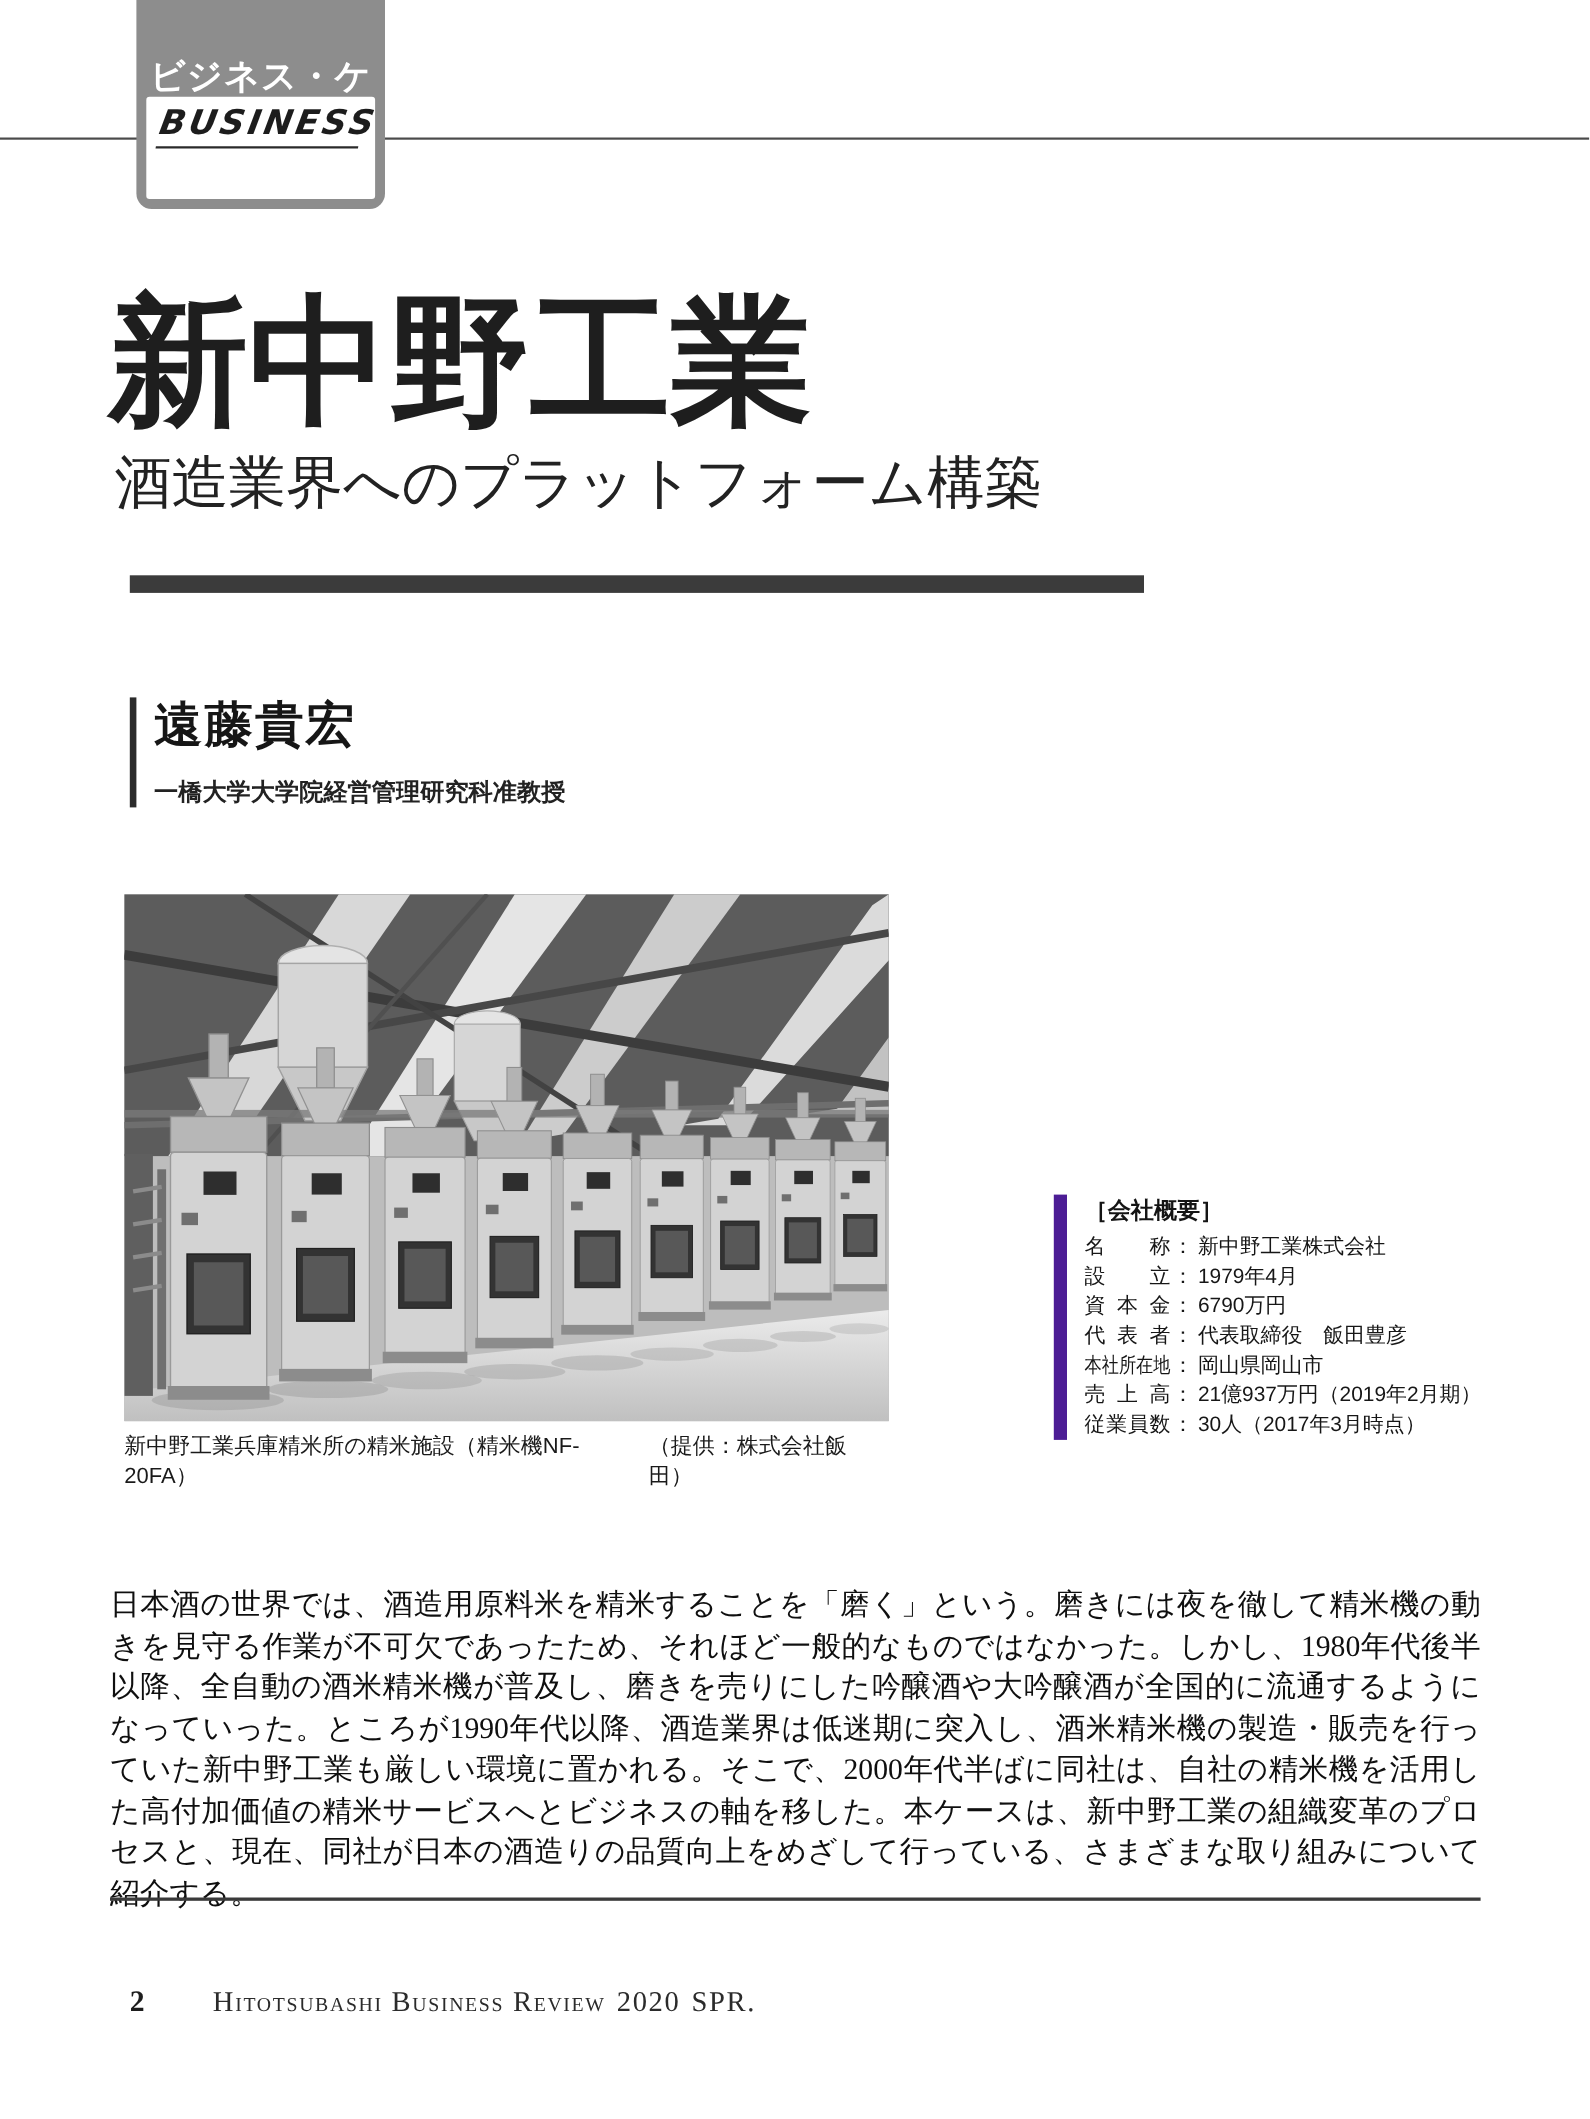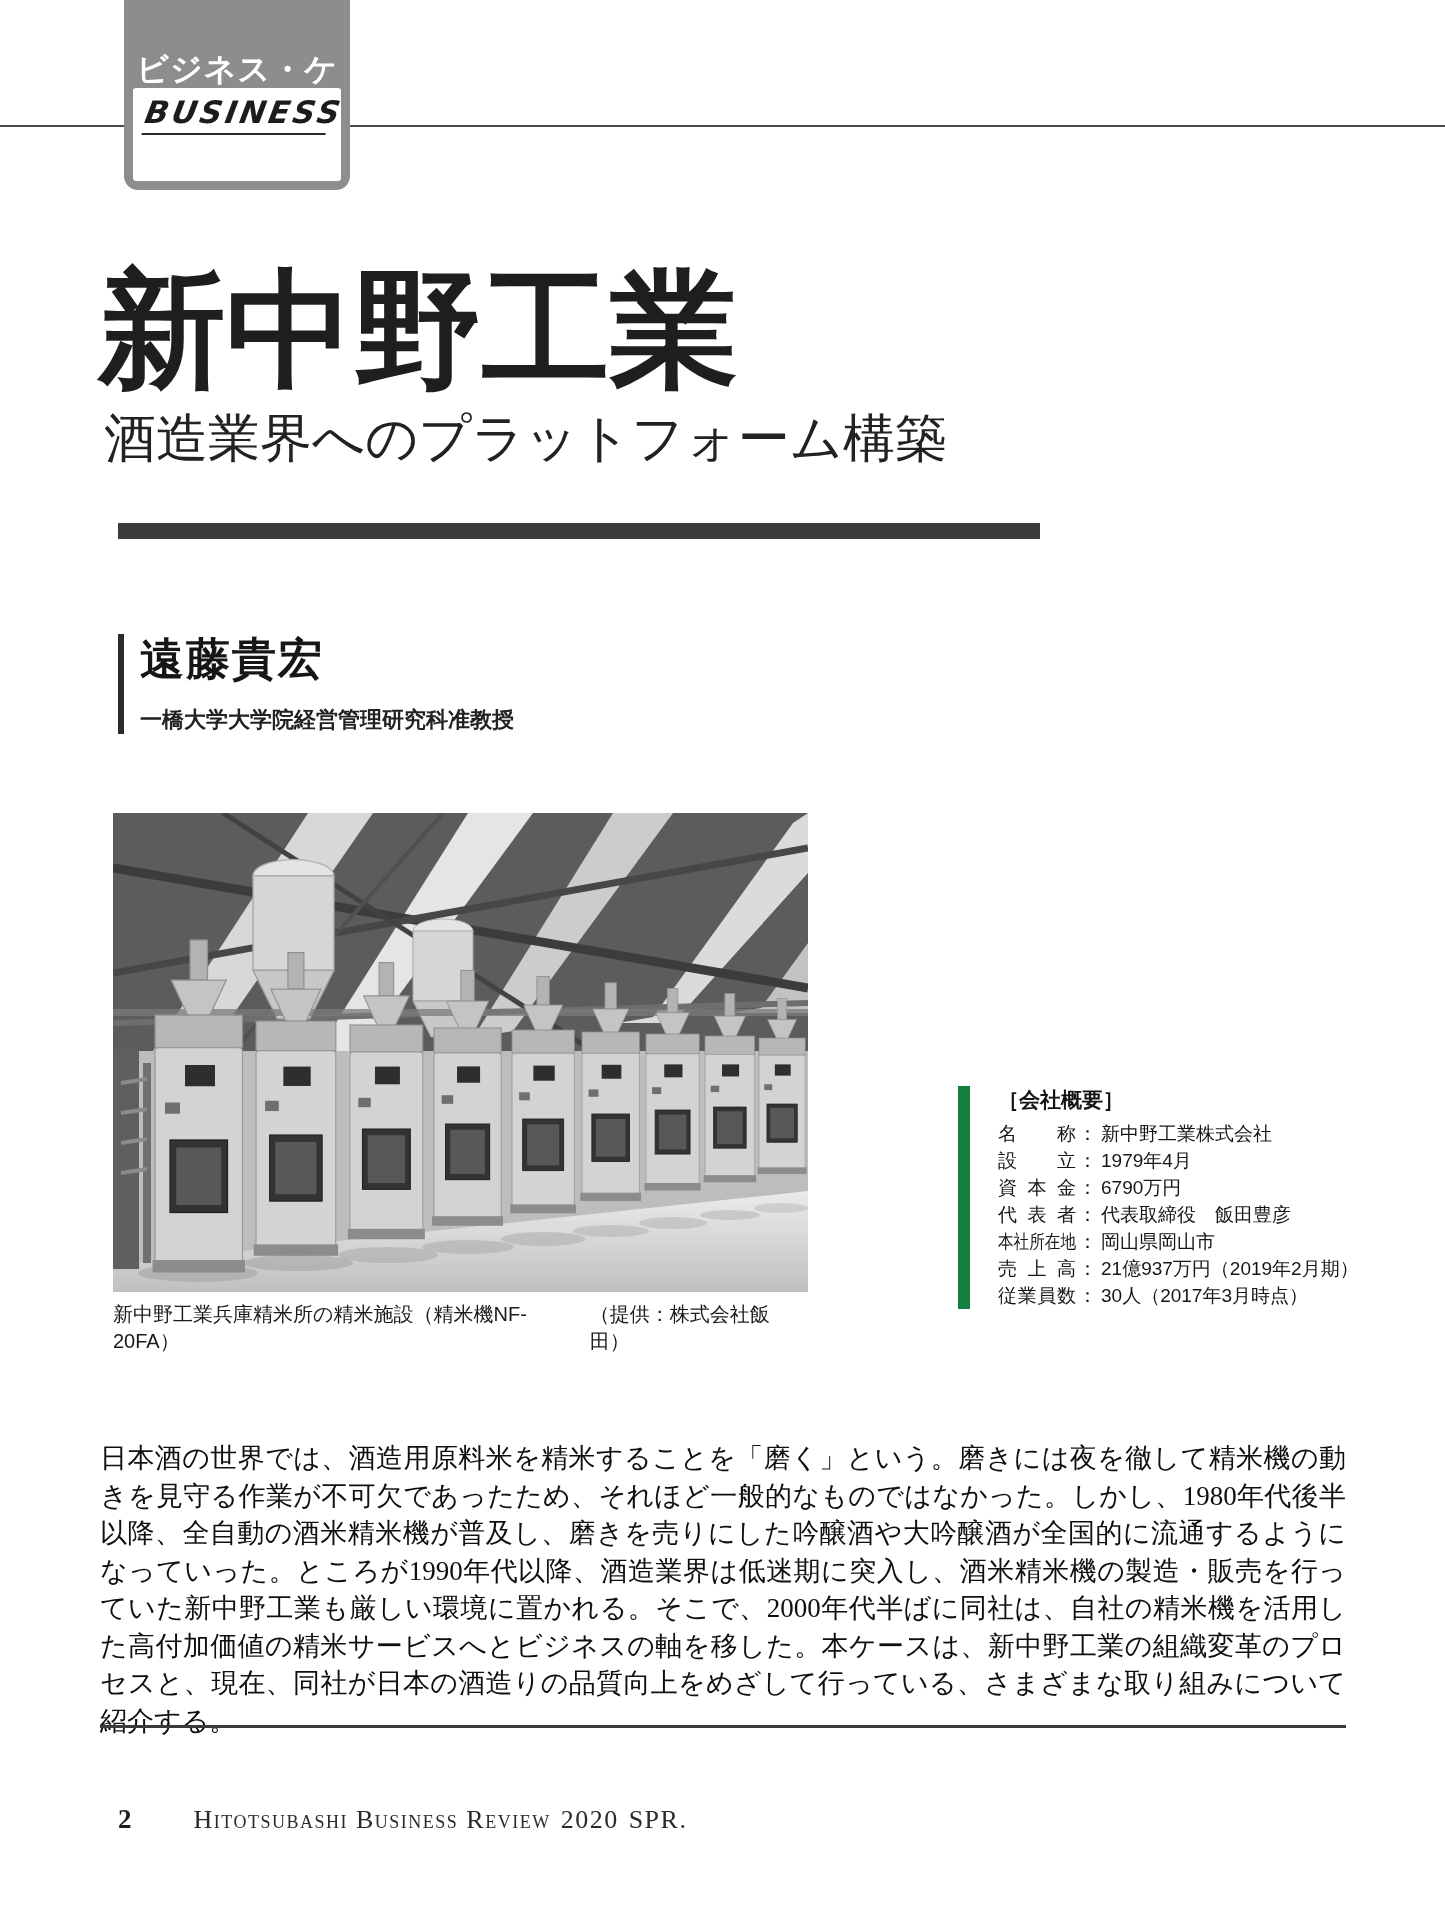--- a/index.html
+++ b/index.html
@@ -36,21 +36,21 @@
   .author-affil{font-size:22px;font-weight:bold;color:#222;}
   .author-roman{margin-left:24px;margin-top:10px;font-size:27px;font-style:italic;color:#1d1d1d;font-family:"Liberation Serif","DejaVu Serif",serif;}
 
   
   .photo{position:absolute;left:113px;top:813px;width:695px;height:479px;background:#bdbdbd;}
   .photo svg{display:block;}
   .caption-row{position:absolute;left:113px;top:1301px;width:695px;display:flex;justify-content:space-between;font-size:20px;color:#1a1a1a;}
 
   
   .profile{position:absolute;left:958px;top:1086px;width:392px;}
-  .profile-inner{border-left:12px solid #15803d;padding-left:28px;}
+  .profile-inner{border-left:12px solid #4c1d95;padding-left:16px;}
   .profile-heading{font-size:21px;font-weight:bold;color:#141414;margin:0 0 6px 0;}
   .profile-row{font-size:19px;line-height:27px;color:#161616;white-space:nowrap;}
   .profile-label{display:inline-block;width:78px;text-align:justify;text-align-last:justify;white-space:nowrap;vertical-align:bottom;overflow:visible;}
   .profile-colon{display:inline-block;margin:0 4px 0 2px;}
 
   
   .body-text{position:absolute;left:100px;top:1440px;width:1246px;font-family:"Liberation Serif","DejaVu Serif",serif;font-size:27px;line-height:37.5px;text-align:justify;color:#0f0f0f;}
 
   
   .footnote-rule{position:absolute;left:100px;top:1725px;width:1246px;height:3px;background:#3a3a3a;}

